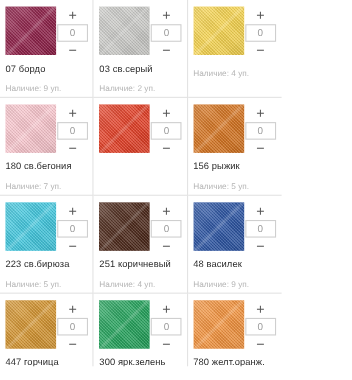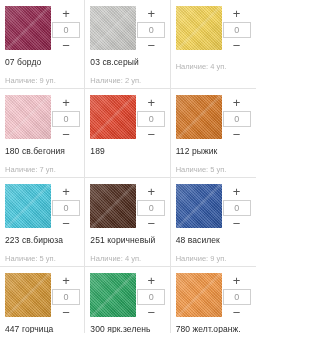--- a/index.html
+++ b/index.html
@@ -182,37 +182,36 @@
           <div class="tex"></div>
           <div class="shine"></div>
         </div>
         <div class="stepper">
           <div class="step-btn">+</div>
           <div class="qty-box">0</div>
           <div class="step-btn">−</div>
         </div>
       </div>
       <div class="name">
-        <span class="ln">189</span>
       </div>
     </div>
     <div class="cell col-3 row-2">
       <div class="cell-top">
         <div class="swatch" style="background: rgb(210, 113, 30);">
           <div class="tex"></div>
           <div class="shine"></div>
         </div>
         <div class="stepper">
           <div class="step-btn">+</div>
           <div class="qty-box">0</div>
           <div class="step-btn">−</div>
         </div>
       </div>
       <div class="name">
-        <span class="ln">112 рыжик</span>
+        <span class="ln">156 рыжик</span>
       </div>
       <div class="stock">Наличие: 5 уп.</div>
     </div>
     <div class="cell col-1 row-3">
       <div class="cell-top">
         <div class="swatch" style="background: rgb(63, 197, 220);">
           <div class="tex"></div>
           <div class="shine"></div>
         </div>
         <div class="stepper">

